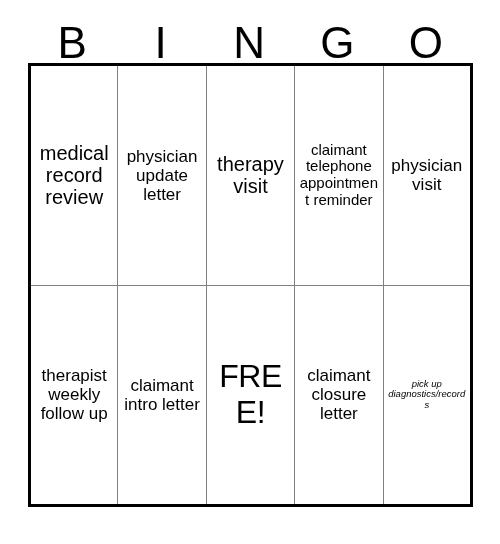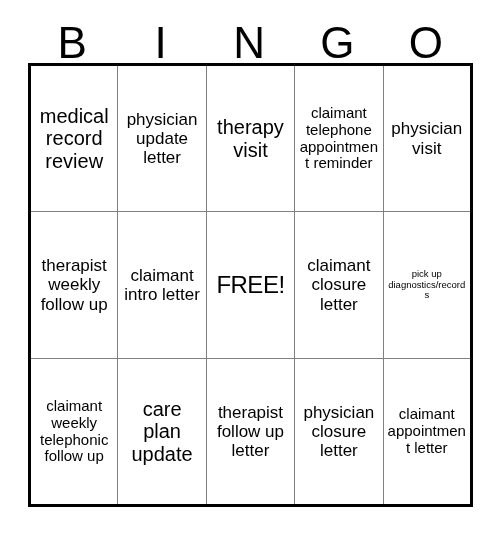--- a/index.html
+++ b/index.html
@@ -75,22 +75,22 @@
     word-wrap: break-word;
     overflow-wrap: break-word;
   }
   .row-h {
     height: 88.8px;
   }
   
   .sz-lg   { font-size: 20px; }
   .sz-md   { font-size: 17px; }
   .sz-sm   { font-size: 15px; }
-  .sz-xs   { font-size: 9.5px; }
-  .sz-free { font-size: 24px; letter-spacing: -0.5px; }
+  .sz-xs   { font-size: 9.5px; font-style: italic; }
+  .sz-free { font-size: 32px; letter-spacing: -0.5px; }
 </style>
 </head>
 <body>
 
 <div id="bingo-card">
 
   <div id="header-row">
     <div class="header-letter">B</div>
     <div class="header-letter">I</div>
     <div class="header-letter">N</div>
@@ -111,22 +111,15 @@
 
     <div class="grid-row row-h">
       <div class="cell sz-md">therapist weekly follow up</div>
       <div class="cell sz-md">claimant intro letter</div>
       <div class="cell sz-free">FREE!</div>
       <div class="cell sz-md">claimant closure letter</div>
       <div class="cell sz-xs">pick up diagnostics/records</div>
     </div>
 
 
-    <div class="grid-row row-h">
-      <div class="cell sz-sm">claimant weekly telephonic follow up</div>
-      <div class="cell sz-lg">care plan update</div>
-      <div class="cell sz-md">therapist follow up letter</div>
-      <div class="cell sz-md">physician closure letter</div>
-      <div class="cell sz-sm">claimant appointment letter</div>
-    </div>
 
   </div>
 </div>
 
 </body></html>

